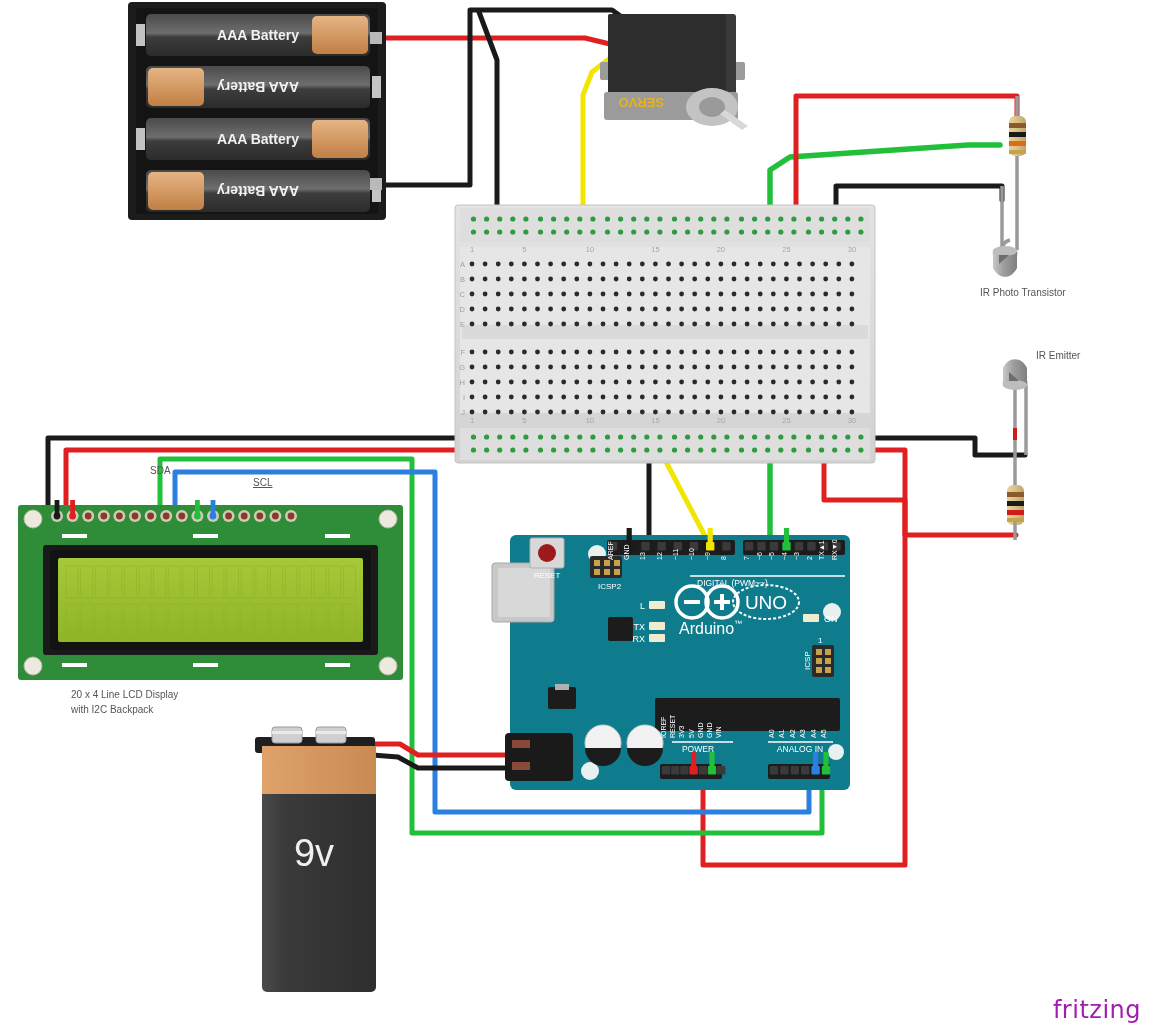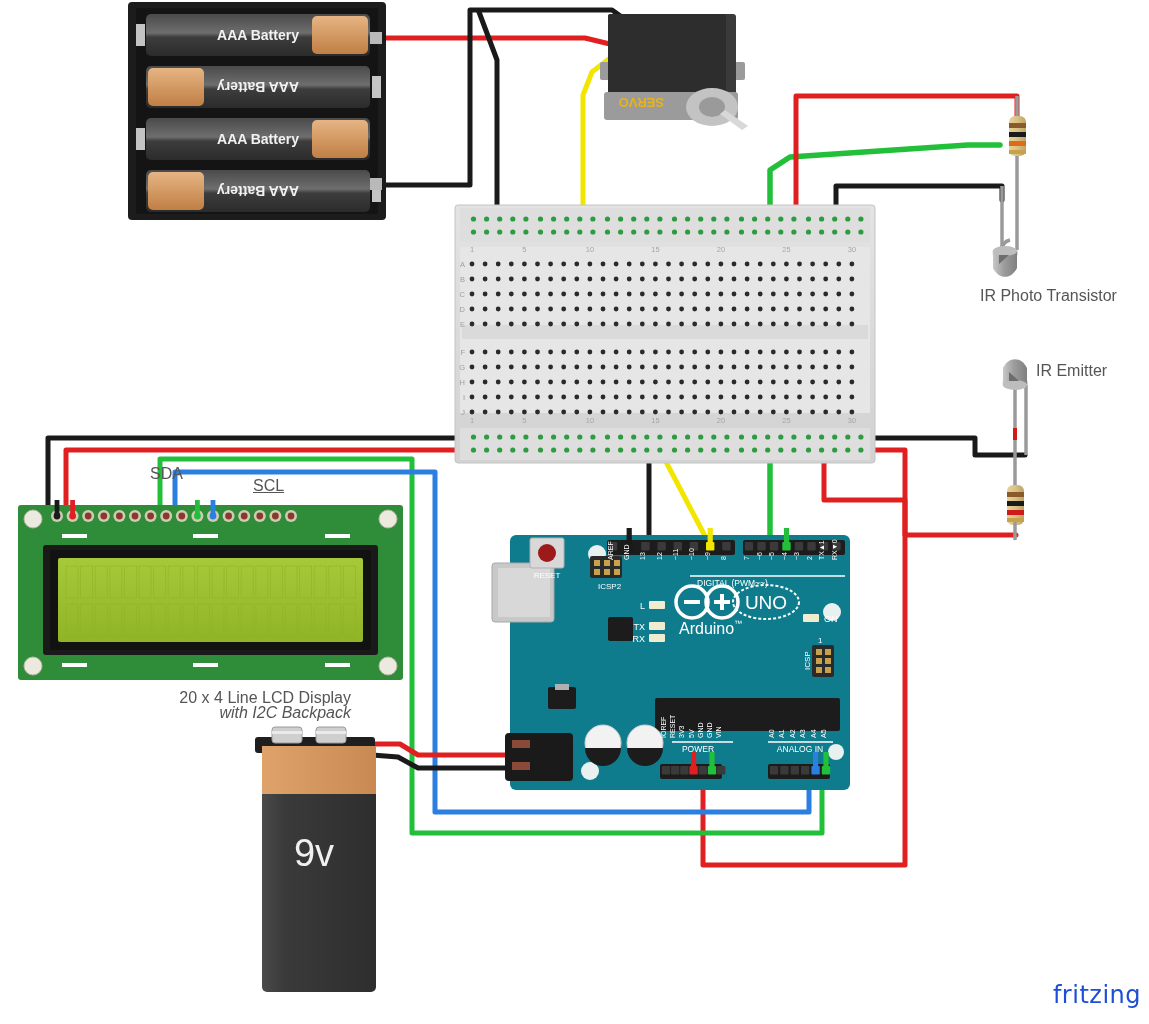--- a/index.html
+++ b/index.html
@@ -1,22 +1,22 @@
 <!DOCTYPE html>
 <html><head>
 <meta charset="utf-8">
 <style>
   html,body{margin:0;padding:0;background:#ffffff;}
   body{width:1149px;height:1024px;position:relative;overflow:hidden;
        font-family:"Liberation Sans","DejaVu Sans",sans-serif;}
   #stage{position:absolute;left:0;top:0;width:1149px;height:1024px;}
-  .lbl{position:absolute;color:#555;font-size:16px;white-space:nowrap;}
+  .lbl{position:absolute;color:#555;font-size:10px;white-space:nowrap;}
   .lbl.c{text-align:center;}
   svg{position:absolute;left:0;top:0;}
-  #fritzing{position:absolute;right:8px;bottom:15px;font-size:24px;color:#1d4ed8;
+  #fritzing{position:absolute;right:8px;bottom:0;font-size:24px;color:#a21caf;
     font-family:"DejaVu Sans",sans-serif;letter-spacing:.5px;}
 </style>
 </head>
 <body>
 
 <div id="stage">
 
 <svg width="1149" height="1024">
   <defs>
     <linearGradient id="bbBody" x1="0" y1="0" x2="0" y2="1">
@@ -885,19 +885,19 @@
     </g>
     <line x1="1015" y1="522" x2="1015" y2="540" stroke="#9a9a9a" stroke-width="3.5"></line>
     <path d="M1003,386 h24 a12,12 0 0 0 0,-6 v-12 a14,18 0 0 0 -24,0 v12 a12,12 0 0 0 0,6 Z" fill="url(#ledG)"></path>
     <ellipse cx="1015" cy="385" rx="12" ry="5" fill="#bdbdbd"></ellipse>
     <path d="M1009,381 l10,0 l-10,-9 Z" fill="#6d6d6d"></path>
   </g>
 </svg>
 
 <div class="lbl" style="left:126px;top:465px;margin-left:24px;">SDA</div>
 <div class="lbl" style="left:253px;top:477px;text-decoration:underline;">SCL</div>
-<div class="lbl c" style="left:71px;top:689px;width:280px;text-align:right;">20 x 4 Line LCD Display</div>
-<div class="lbl c" style="left:71px;top:704px;width:280px;text-align:right;font-style:italic;">with I2C Backpack</div>
+<div class="lbl c" style="left:71px;top:689px;width:280px;text-align:left;">20 x 4 Line LCD Display</div>
+<div class="lbl c" style="left:71px;top:704px;width:280px;text-align:left;">with I2C Backpack</div>
 <div class="lbl" style="left:980px;top:287px;">IR Photo Transistor</div>
-<div class="lbl" style="left:1036px;top:362px;text-align:center;">IR Emitter</div>
+<div class="lbl" style="left:1036px;top:350px;text-align:center;">IR Emitter</div>
 
 <div id="fritzing">fritzing</div>
 </div>
 
 </body></html>

